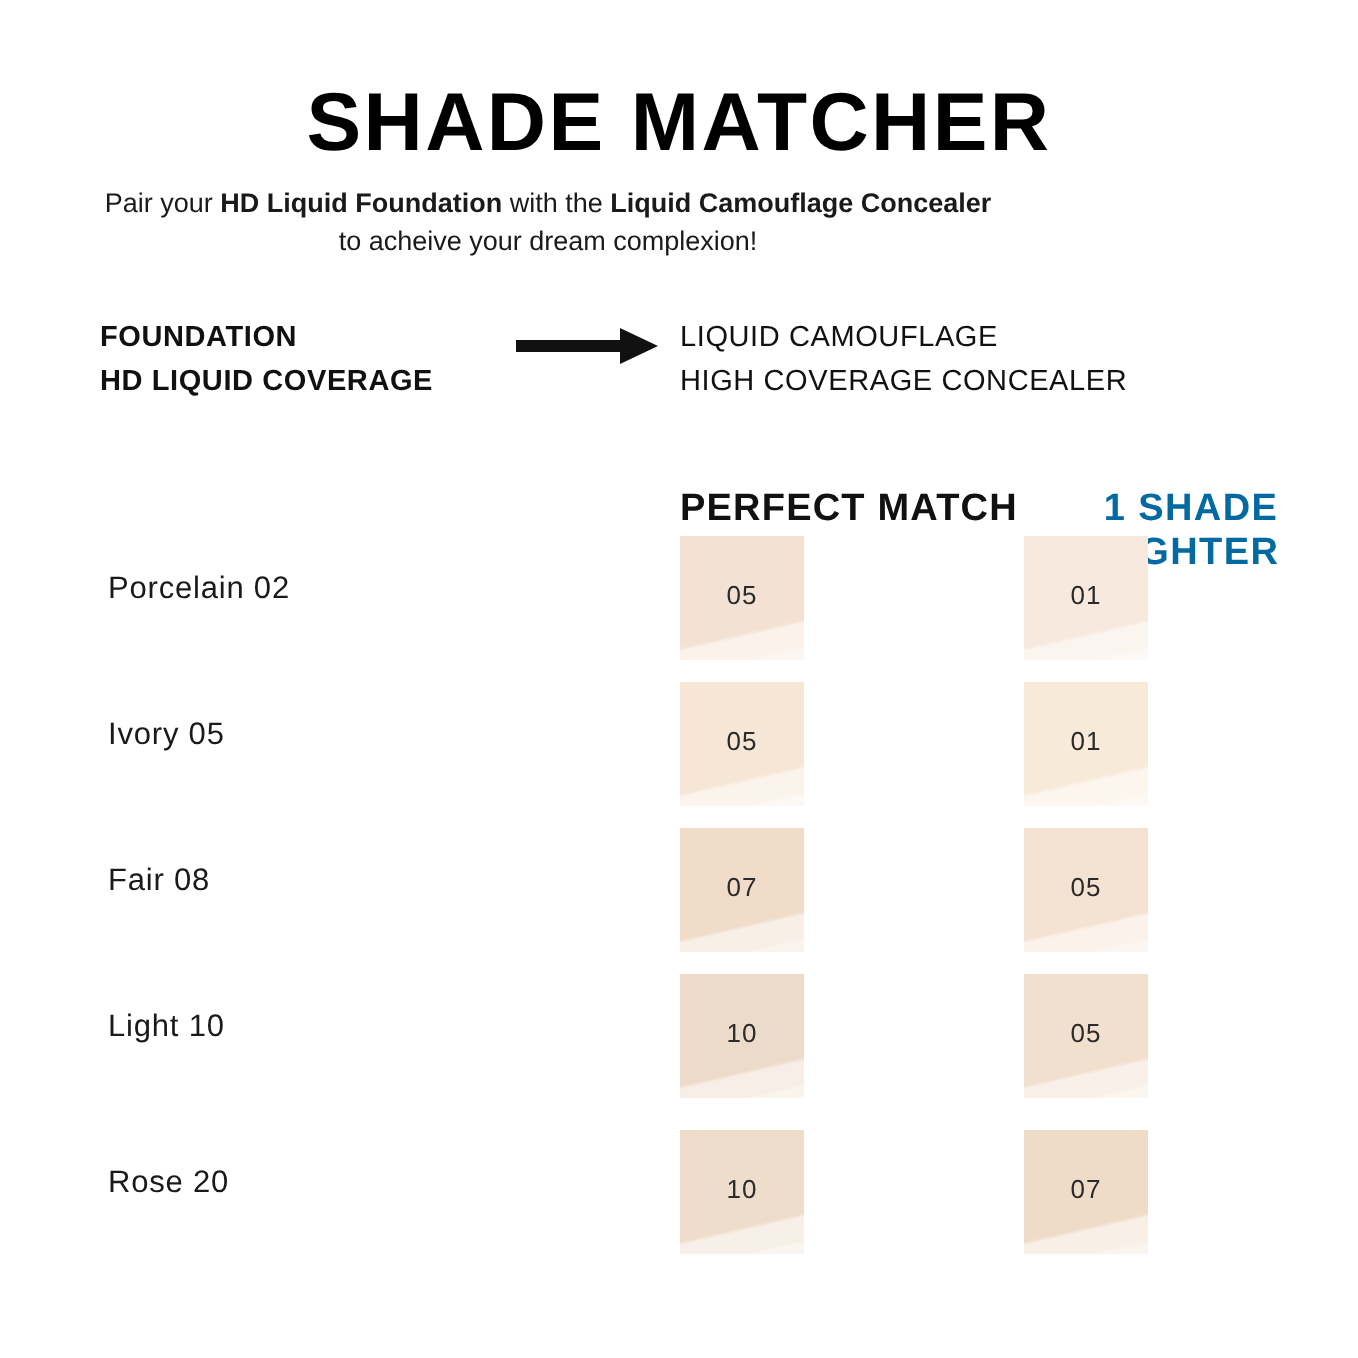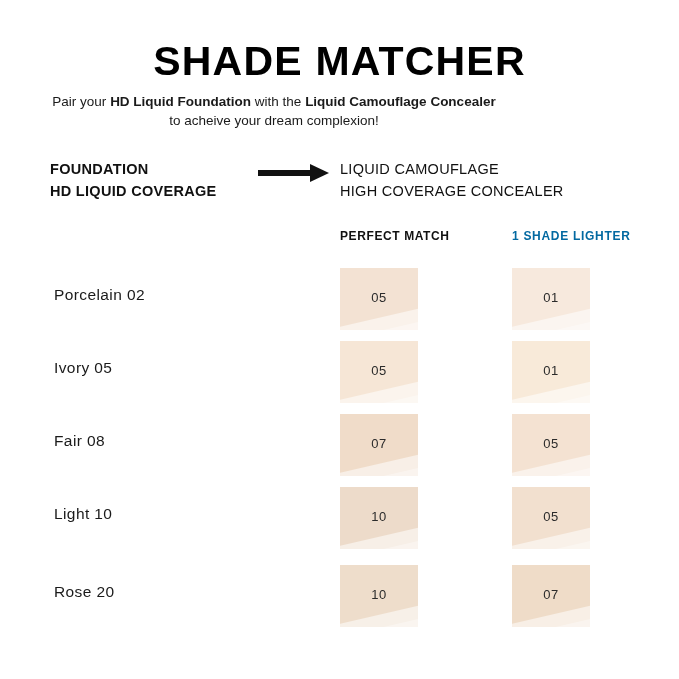--- a/index.html
+++ b/index.html
@@ -89,22 +89,22 @@
     width: 0;
     height: 0;
     border-top: 9px solid transparent;
     border-bottom: 9px solid transparent;
     border-left: 19px solid #111111;
   }
 
   
   .sub-head {
     position: absolute;
-    top: 229px;
-    font-size: 12px;
+    top: 244px;
+    font-size: 19px;
     font-weight: bold;
     letter-spacing: 0.6px;
     color: #111111;
     text-align: center;
   }
   .sub-head.match { left: 340px; }
   .sub-head.lighter {
     left: 512px;
     font-weight: bold;
     letter-spacing: 0.7px;
@@ -121,21 +121,21 @@
   .row-label {
     position: absolute;
     left: 54px;
     top: 21px;
     font-size: 15.5px;
     letter-spacing: 0.4px;
     color: #1a1a1a;
   }
   .swatch {
     position: absolute;
-    width: 78px;
+    width: 62px;
     height: 62px;
     overflow: hidden;
   }
   .swatch.match { left: 340px; top: 3px; }
   .swatch.lighter { left: 512px; top: 3px; }
   .swatch .streak {
     position: absolute;
     left: -14%;
     bottom: -26%;
     width: 130%;

